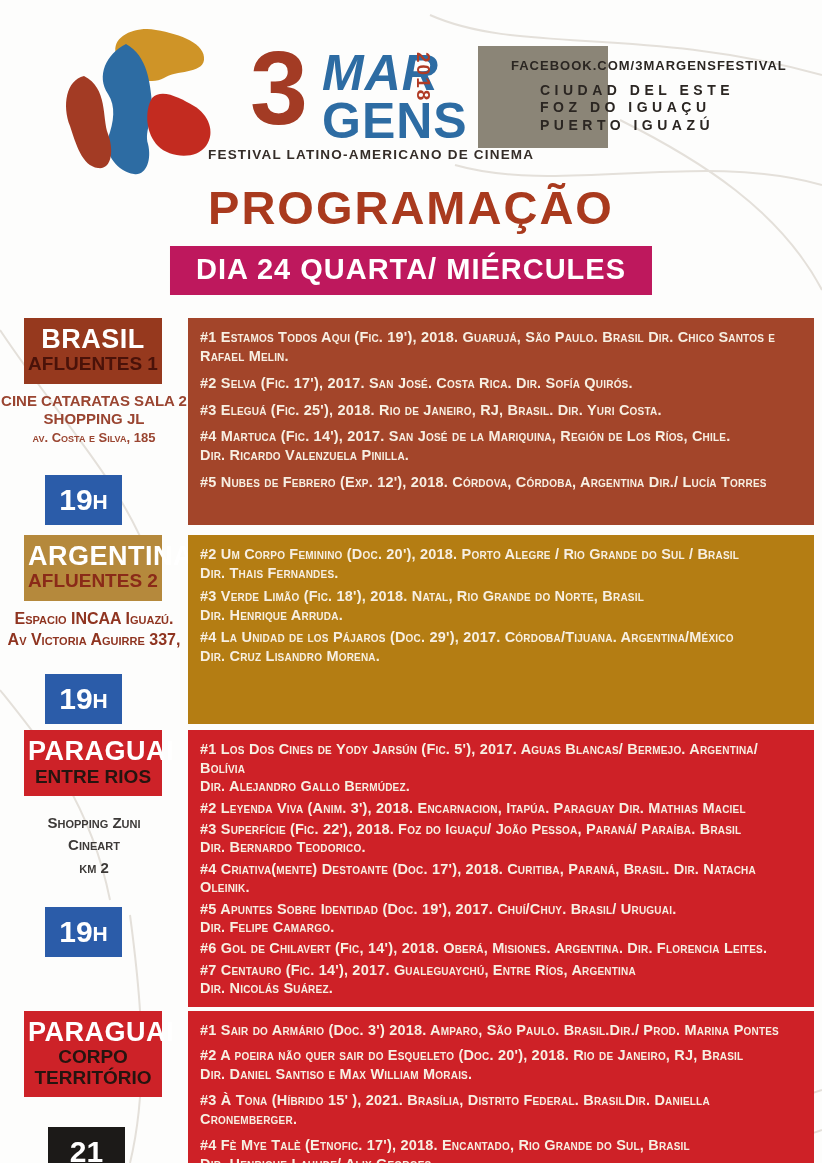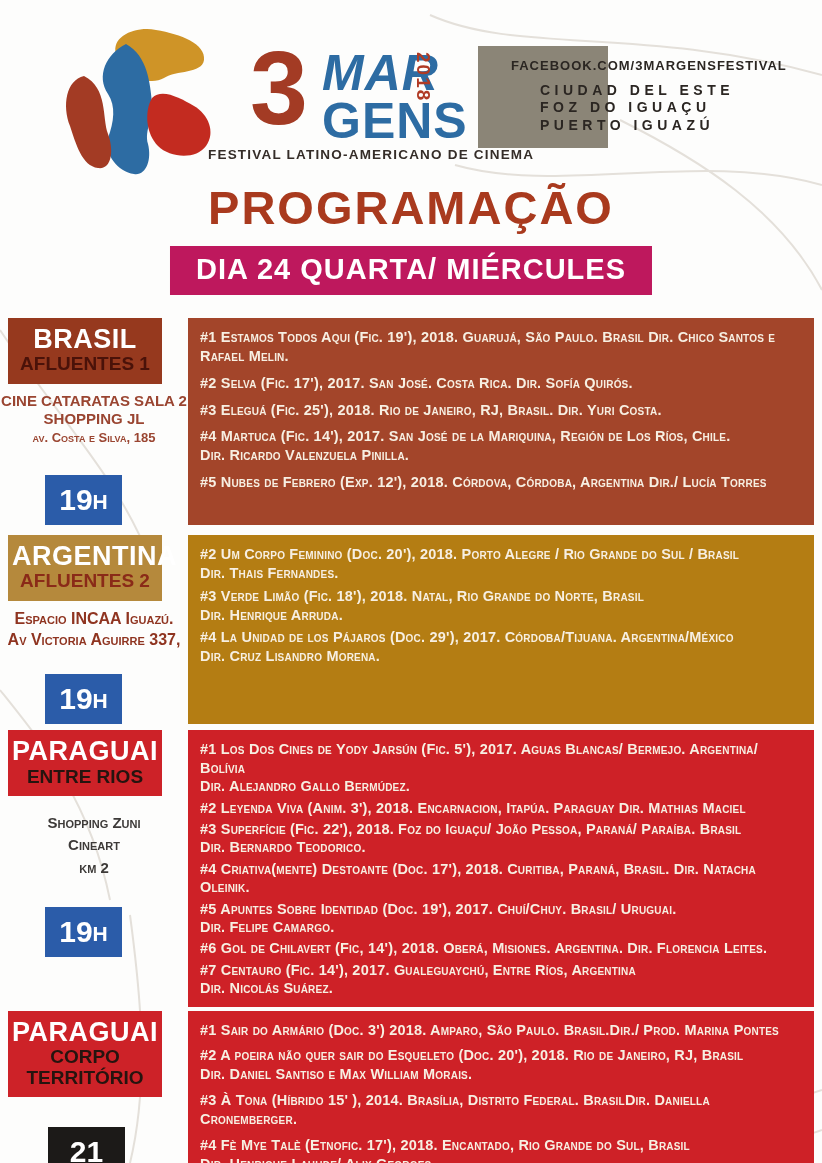--- a/index.html
+++ b/index.html
@@ -34,21 +34,21 @@
 
   
   .sections { }
   .section { display:flex; align-items:stretch; }
   .section.s1 { margin-top:18px; }
   .section.s2 { margin-top:10px; }
   .section.s3 { margin-top:6px; }
   .section.s4 { margin-top:4px; }
 
   .sidebar { width:188px; flex:0 0 188px; }
-  .label-box { margin:0 26px 0 8px; padding:7px 4px 9px; text-align:center; }
+  .label-box { margin:0 26px 0 24px; padding:7px 4px 9px; text-align:center; }
   .label-line1 { color:#ffffff; font-weight:bold; font-size:27px; line-height:1.05; letter-spacing:0.5px; }
   .label-line2 { font-weight:bold; font-size:19px; line-height:1.12; white-space:pre-line; }
   .s1 .label-box { background:#96391e; }  .s1 .label-line2 { color:#4a1209; }
   .s2 .label-box { background:#b5893c; }  .s2 .label-line2 { color:#8a2a18; }
   .s3 .label-box, .s4 .label-box { background:#cd2228; }
   .s3 .label-line2, .s4 .label-line2 { color:#26140f; }
 
   .venue { margin-top:8px; text-align:center; font-weight:bold; white-space:pre-line; }
   .s1 .venue { color:#9a4531; font-size:15px; line-height:1.25; }
   .s1 .venue-sub { text-align:center; font-weight:bold; color:#9a4531; font-size:13px; font-variant:small-caps; margin-top:1px; }
@@ -204,21 +204,21 @@
 TERRITÓRIO</div>
           </div>
           <div class="time-box">
             <span class="time-num">21</span>
           </div>
         </div>
         <div class="block">
           <p class="film">#1 Sair do Armário (Doc. 3') 2018. Amparo, São Paulo. Brasil.Dir./ Prod. Marina Pontes</p>
           <p class="film">#2 A poeira não quer sair do Esqueleto (Doc. 20'), 2018. Rio de Janeiro, RJ, Brasil
 Dir. Daniel Santiso e Max William Morais.</p>
-          <p class="film">#3 À Tona (Híbrido 15' ), 2014. Brasília, Distrito Federal. BrasilDir. Daniella
+          <p class="film">#3 À Tona (Híbrido 15' ), 2021. Brasília, Distrito Federal. BrasilDir. Daniella
 Cronemberger.</p>
           <p class="film">#4 Fè Mye Talè (Etnofic. 17'), 2018. Encantado, Rio Grande do Sul, Brasil
 Dir. Henrique Lahude/ Alix Georges.</p>
 
         </div>
       </div>
 
     </div>
   </div>
 </div>

